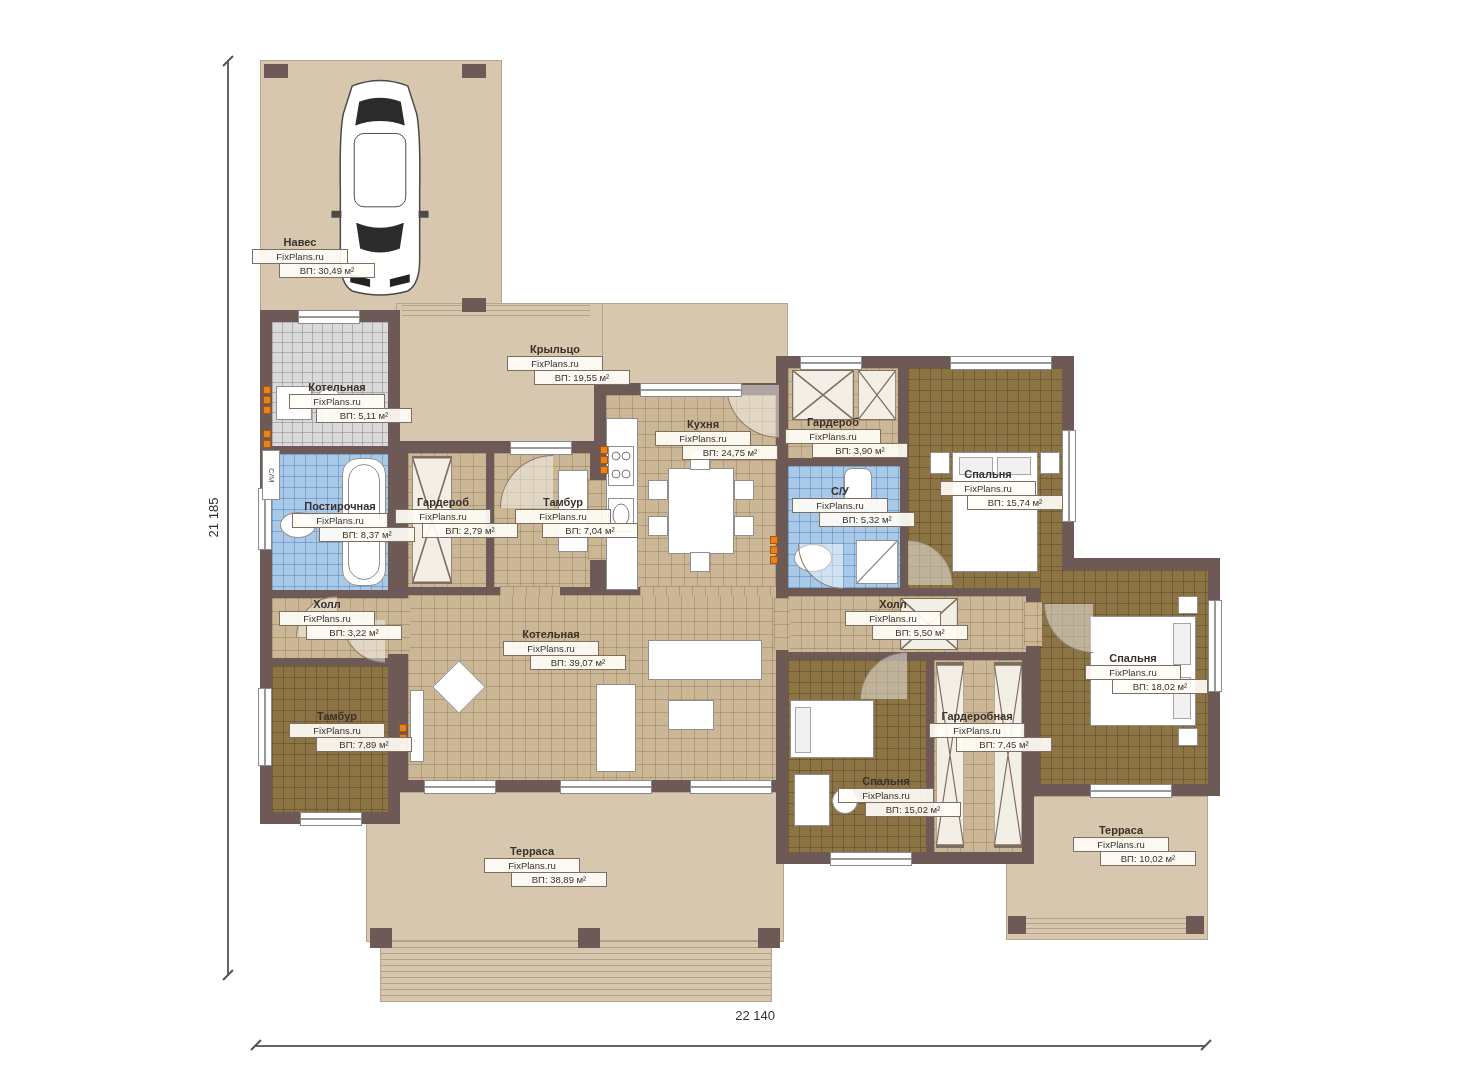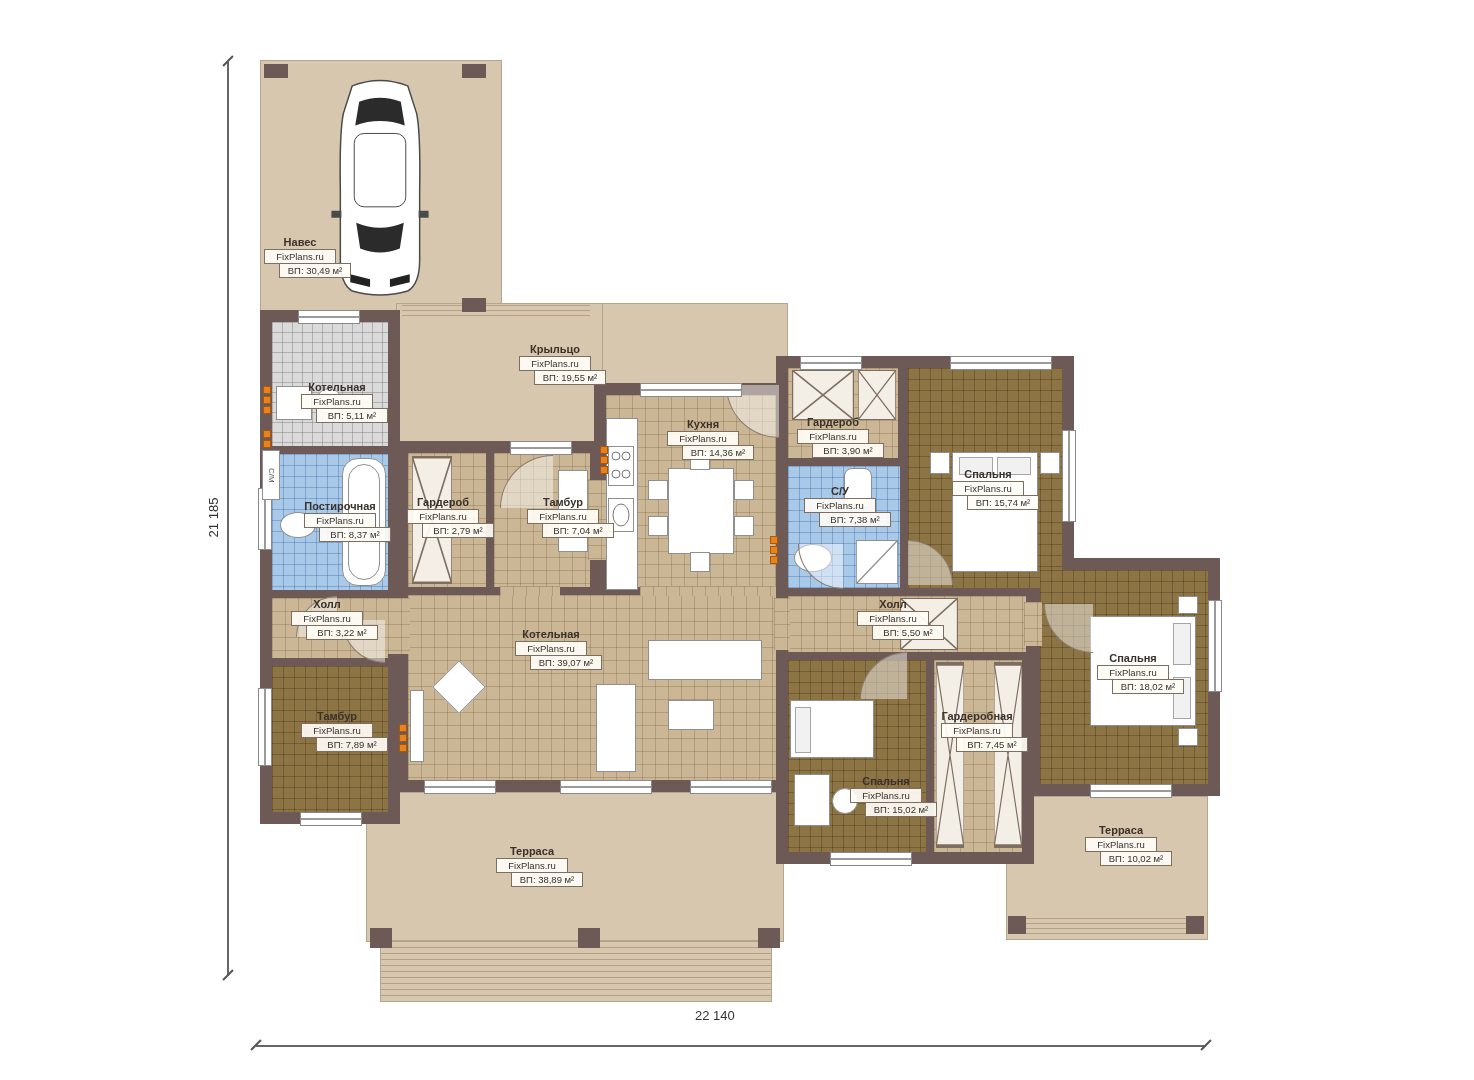--- a/index.html
+++ b/index.html
@@ -48,21 +48,21 @@
   .pillow{position:absolute;background:#f1f1f1;border:1px solid #a5a5a5;}
   .xbox{z-index:15;}
   .xbox svg{display:block;width:100%;height:100%;}
   
   .rad{z-index:16;}
   .rad i{display:block;width:6px;height:6px;background:#e8821e;border:1px solid #a85808;margin:2px 0;}
   
   .label{position:absolute;width:110px;text-align:center;z-index:30;line-height:1.1;}
   .rl-name{font-size:11px;font-weight:bold;color:#3a312b;margin-bottom:1px;}
   .rl-box{display:block;margin:0 auto;width:max-content;min-width:62px;font-size:9.5px;color:#3a312b;
-          background:rgba(255,253,247,.92);border:1px solid #7d6e5f;padding:0 4px;line-height:13px;}
+          background:rgba(255,253,247,.92);border:1px solid #7d6e5f;padding:0 16px;line-height:13px;}
   .rl-box + .rl-box{margin-top:-1px;margin-left:34px;}
   .machine{z-index:21;background:#fff;border:1px solid #8f8f8f;font-size:8px;color:#555;
            display:flex;align-items:center;justify-content:center;writing-mode:vertical-rl;}
   
   .dim{z-index:35;background:#666;}
   .tick{z-index:35;width:14px;height:2px;background:#555;transform:rotate(-45deg);}
   .dim-text{z-index:35;font-size:13px;color:#333;}
   .dim-text-v{transform:rotate(-90deg);transform-origin:center;}
 </style>
 </head>
@@ -317,31 +317,31 @@
     <div class="rl-box">ВП: 2,79 м²</div>
   </div>
   <div class="label" style="left:508px;top:496px">
     <div class="rl-name">Тамбур</div>
     <div class="rl-box">FixPlans.ru</div>
     <div class="rl-box">ВП: 7,04 м²</div>
   </div>
   <div class="label" style="left:648px;top:418px">
     <div class="rl-name">Кухня</div>
     <div class="rl-box">FixPlans.ru</div>
-    <div class="rl-box">ВП: 14,36 м²</div>
+    <div class="rl-box">ВП: 24,75 м²</div>
   </div>
   <div class="label" style="left:778px;top:416px">
     <div class="rl-name">Гардероб</div>
     <div class="rl-box">FixPlans.ru</div>
     <div class="rl-box">ВП: 3,90 м²</div>
   </div>
   <div class="label" style="left:785px;top:485px">
     <div class="rl-name">С/У</div>
     <div class="rl-box">FixPlans.ru</div>
-    <div class="rl-box">ВП: 7,38 м²</div>
+    <div class="rl-box">ВП: 5,32 м²</div>
   </div>
   <div class="label" style="left:933px;top:468px">
     <div class="rl-name">Спальня</div>
     <div class="rl-box">FixPlans.ru</div>
     <div class="rl-box">ВП: 15,74 м²</div>
   </div>
   <div class="label" style="left:272px;top:598px">
     <div class="rl-name">Холл</div>
     <div class="rl-box">FixPlans.ru</div>
     <div class="rl-box">ВП: 3,22 м²</div>
@@ -388,15 +388,15 @@
   </div>
 
   <div class="abs dim" style="left:227px;top:62px;width:2px;height:914px"></div>
   <div class="abs tick" style="left:221px;top:60px"></div>
   <div class="abs tick" style="left:221px;top:974px"></div>
   <div class="abs dim-text dim-text-v" style="left:178px;top:510px;width:70px;text-align:center">21 185</div>
 
   <div class="abs dim" style="left:256px;top:1045px;width:950px;height:2px"></div>
   <div class="abs tick" style="left:249px;top:1044px"></div>
   <div class="abs tick" style="left:1199px;top:1044px"></div>
-  <div class="abs dim-text" style="left:695px;top:1008px;width:80px;text-align:left">22 140</div>
+  <div class="abs dim-text" style="left:695px;top:1008px;width:80px;text-align:right">22 140</div>
 
 </div>
 
 </body></html>

